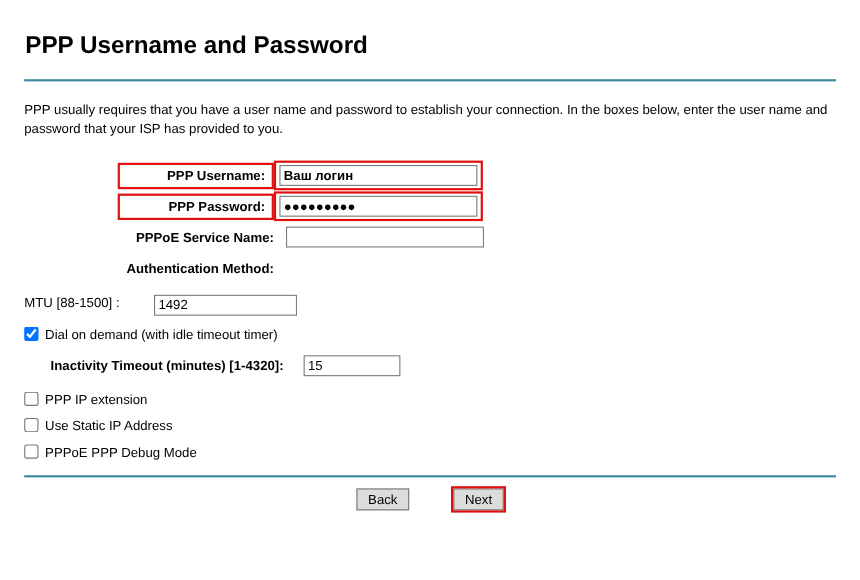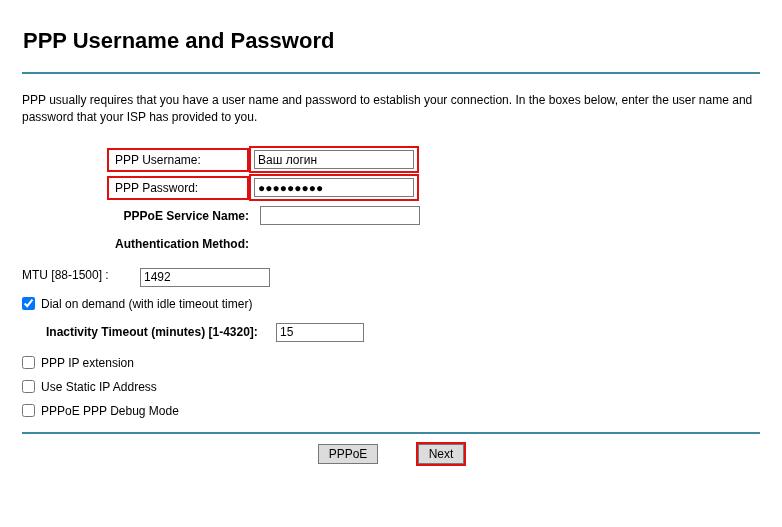--- a/index.html
+++ b/index.html
@@ -49,39 +49,39 @@
     text-align: right;
     padding-right: 8px;
     font-weight: bold;
     font-size: 12px;
   }
   .cred-label.plain { font-weight: bold; }
   .hl-red-l {
     border: 2px solid #e01010;
     padding: 3px 6px;
     width: 142px;
-    text-align: left;
-    font-weight: normal;
+    text-align: right;
+    font-weight: bold;
     margin-right: 0;
   }
   .hl-red-r {
     border: 2px solid #e01010;
     padding: 2px 3px;
     display: inline-flex;
     align-items: center;
   }
   .txt {
     font-family: Arial, Helvetica, sans-serif;
     font-size: 12px;
     height: 19px;
     padding: 1px 3px;
     border: 1px solid #7a7a7a;
     background: #fff;
   }
-  .txt160 { width: 160px; }
+  .txt160 { width: 180px; font-weight: bold; }
   .txt130 { width: 130px; }
   .txt88 { width: 88px; }
   .select-wrap {
     display: inline-flex;
     align-items: stretch;
     border: 1px solid #7a7a7a;
     background: #fff;
     height: 20px;
   }
   .select-val {
@@ -210,16 +210,16 @@
   </div>
 
   <div class="chk-row">
     <input type="checkbox" class="chk" style="">
     <span>PPPoE PPP Debug Mode</span>
   </div>
 
   <hr class="hr2">
 
   <div class="btnbar">
-    <button class="btn">PPPoE</button>
+    <button class="btn">Back</button>
     <button class="btn btn-outline-red">Next</button>
   </div>
 </div>
 
 </body></html>

